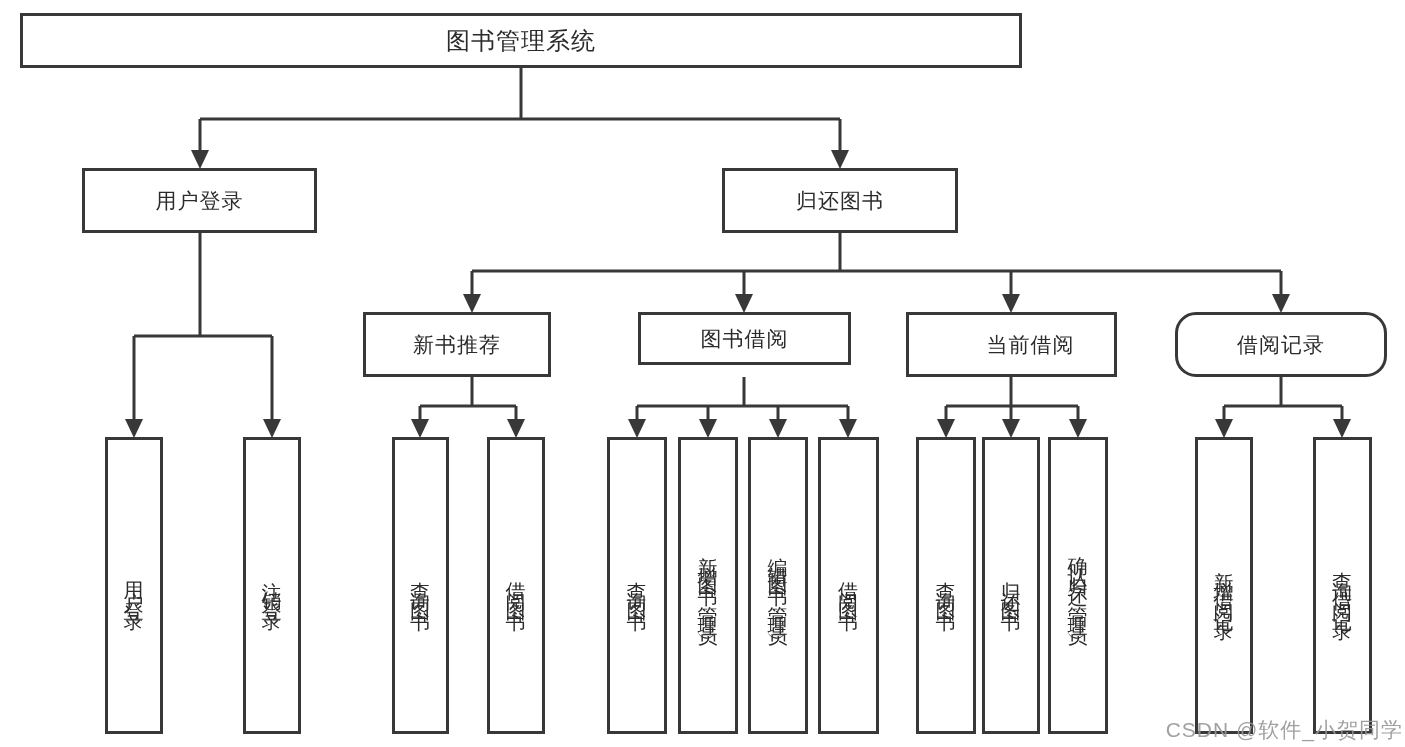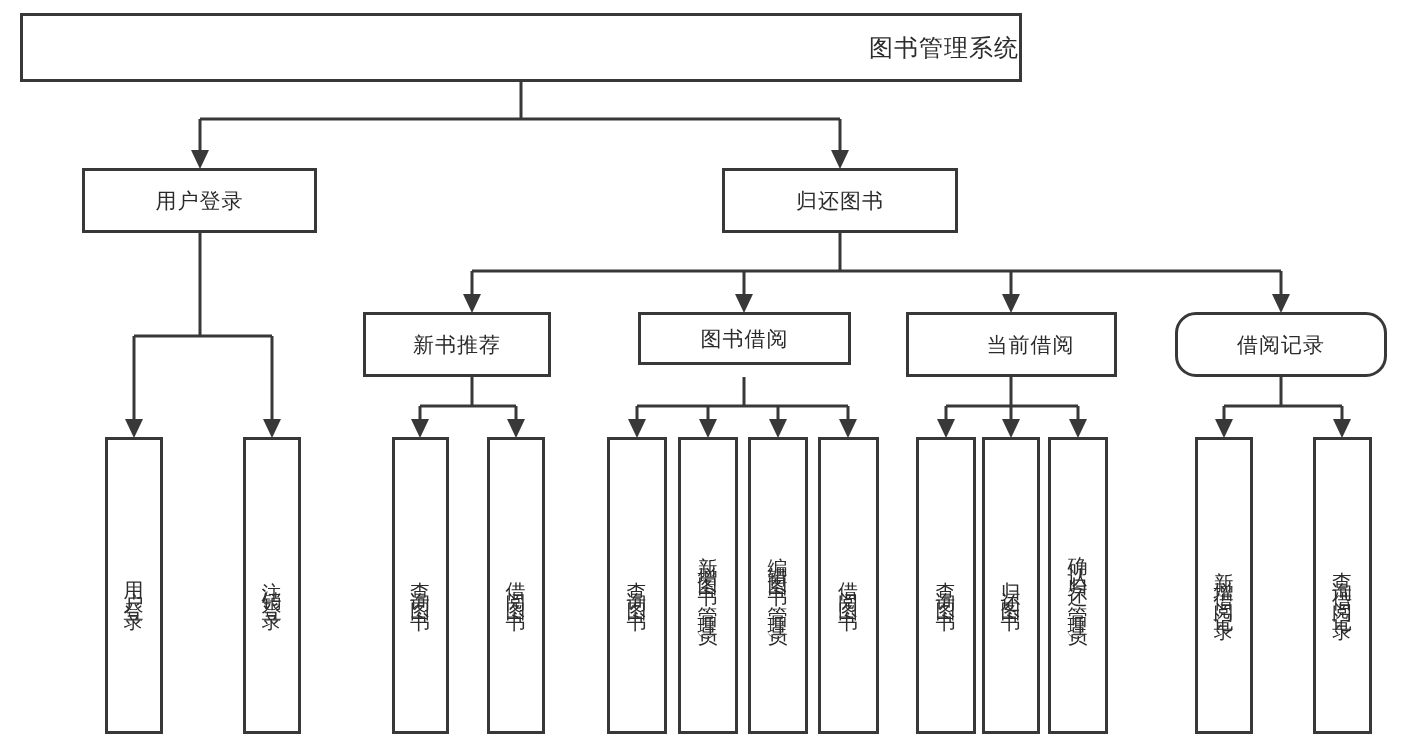--- a/index.html
+++ b/index.html
@@ -86,21 +86,21 @@
     <path class="wire" d="M1011 377 V406 M946 406 H1078 M946 406 V420 M1011 406 V420 M1078 406 V420"></path>
     <polygon class="arrow" points="937,419 955,419 946,438"></polygon>
     <polygon class="arrow" points="1002,419 1020,419 1011,438"></polygon>
     <polygon class="arrow" points="1069,419 1087,419 1078,438"></polygon>
 
     <path class="wire" d="M1281 377 V406 M1224 406 H1342 M1224 406 V420 M1342 406 V420"></path>
     <polygon class="arrow" points="1215,419 1233,419 1224,438"></polygon>
     <polygon class="arrow" points="1333,419 1351,419 1342,438"></polygon>
   </svg>
 
-  <div class="box title-box" style="left:20px; top:13px; width:1002px; height:69px;justify-content:flex-end;">
+  <div class="box title-box" style="left:20px; top:13px; width:1002px; height:55px;">
     <span>图书管理系统</span>
   </div>
 
   <div class="box h-box" style="left:82px; top:168px; width:235px; height:65px;">
     <span>用户登录</span>
   </div>
   <div class="box h-box" style="left:722px; top:168px; width:236px; height:65px;">
     <span>归还图书</span>
   </div>
 
@@ -154,14 +154,15 @@
     <span class="vtext">确认归还（管理员）</span>
   </div>
 
   <div class="box v-box" style="left:1195px; top:437px; width:58px; height:297px;">
     <span class="vtext">新增借阅记录</span>
   </div>
   <div class="box v-box" style="left:1313px; top:437px; width:59px; height:297px;">
     <span class="vtext">查询借阅记录</span>
   </div>
 
+  <div class="watermark">CSDN @软件_小贺同学</div>
 
 </div>
 
 </body></html>

